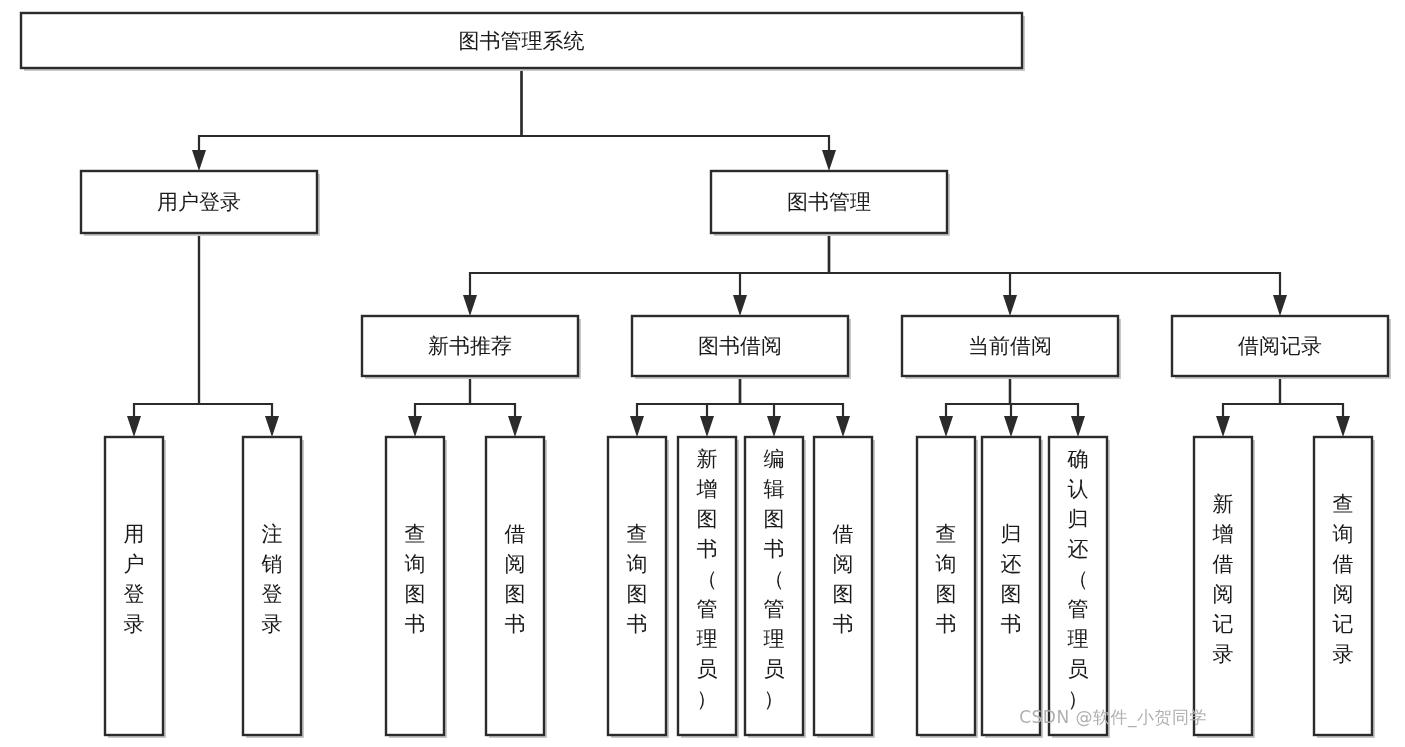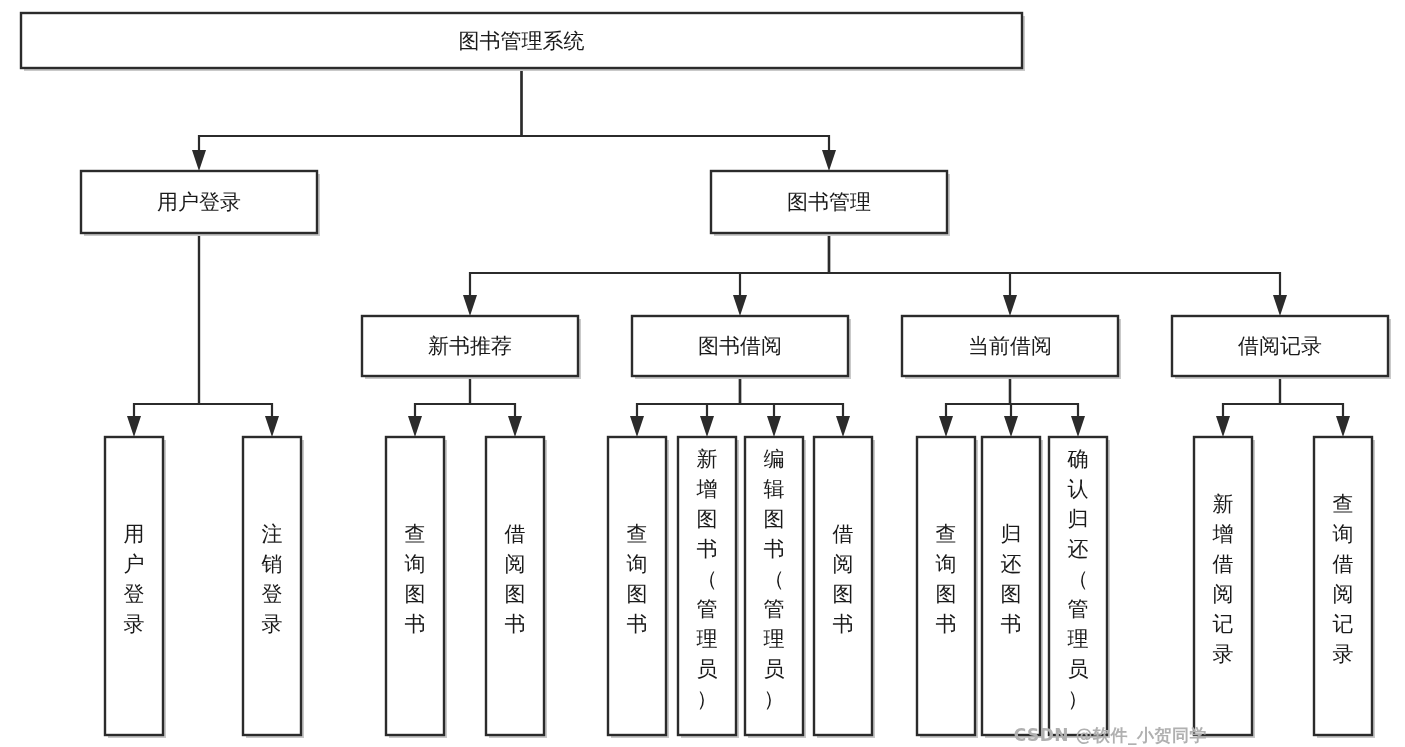--- a/index.html
+++ b/index.html
@@ -56,28 +56,27 @@
   }
   .node-label-vertical {
     fill: #1a1a1a;
     font-family: "DejaVu Sans", "Liberation Sans", sans-serif;
     font-size: 21px;
     text-anchor: middle;
   }
   .watermark {
     position: absolute;
     right: 12px;
-    bottom: 0;
+    bottom: 18px;
     font-family: "DejaVu Sans", "Liberation Sans", sans-serif;
     font-size: 17px;
     color: #b0b0b0;
     letter-spacing: 0.5px;
     white-space: nowrap;
     pointer-events: none;
-    font-weight: bold;
   }
 </style>
 </head>
 <body>
 
 <div id="diagram-root">
   <svg class="diagram-canvas" id="diagram-svg" viewBox="0 0 1405 747" xmlns="http://www.w3.org/2000/svg">
     <g id="edge-layer">
         <g>
           <polyline points="521.5,68 521.5,136 199,136 199,150" class="edge-line"></polyline>

